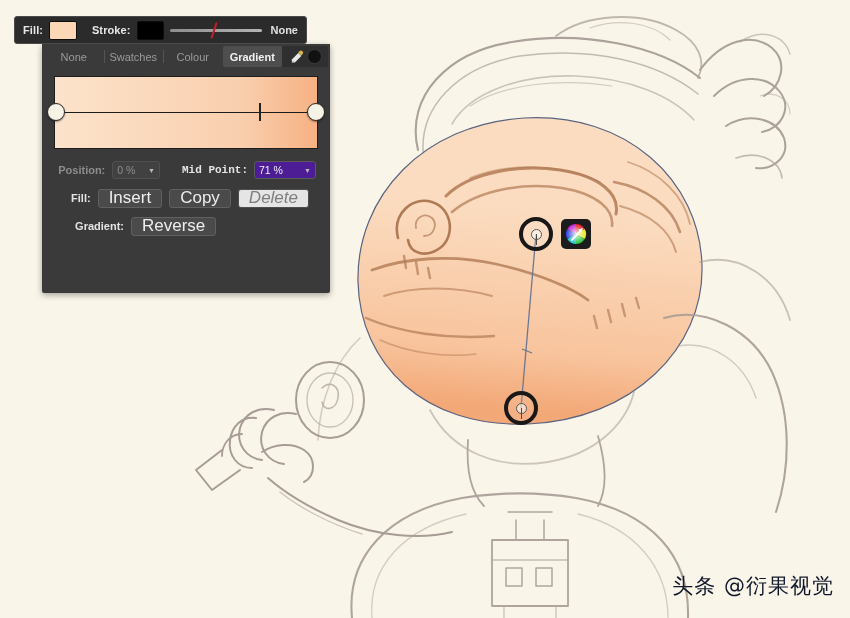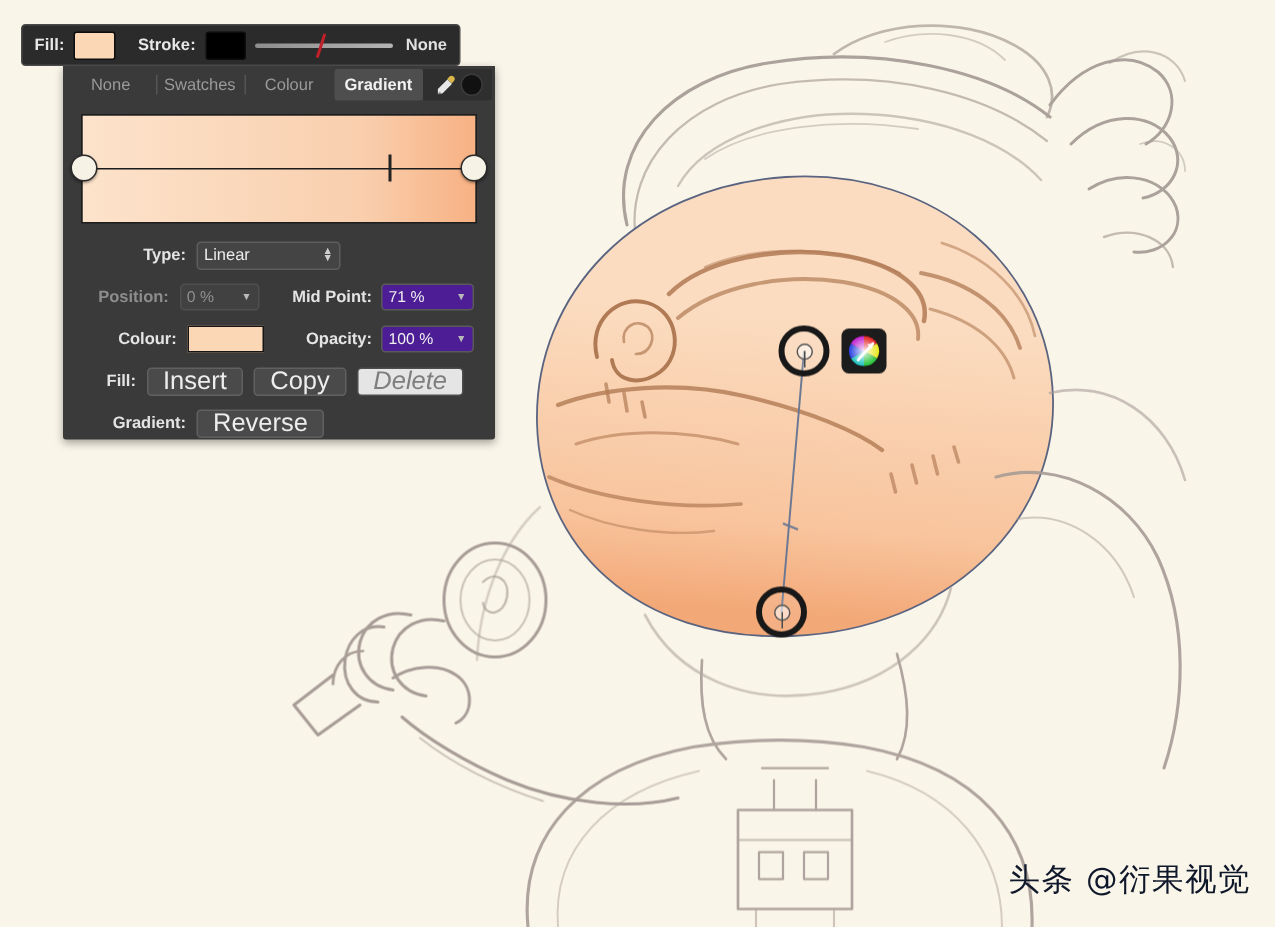--- a/index.html
+++ b/index.html
@@ -179,21 +179,21 @@
     background: #4a4a4a; border: 1px solid #606060;
     border-radius: 3px;
     height: 19px; padding: 0 10px;
     display: flex; align-items: center;
     color: #ededed; font-size: 17px;
     margin-right: 7px;
   }
   .mini-btn.dim { color: #7e7e7e; border-color: #4d4d4d; background: #e5e5e5; font-style: italic; }
 
   .right-group { display: flex; align-items: center; margin-left: 22px; }
-  .right-group .ctl-label { margin-right: 6px; }
+  .right-group .ctl-label { margin-right: 6px; font-family: Liberation Mono, monospace; }
 
   
   .canvas-handle {
     position: absolute;
     width: 34px; height: 34px; border-radius: 50%;
     border: 4px solid #181818;
     background: rgba(255,255,255,.10);
     z-index: 20;
   }
   .canvas-handle .inner {
@@ -411,57 +411,36 @@
     <div id="gradient-strip-wrap">
       <div id="gradient-strip" style="background:linear-gradient(to right,#fce3cb 0%,#f9cfae 71%,#f7b183 100%)"></div>
       <div id="stop-line"></div>
       <div id="midpoint-tick"></div>
       <div class="stop-handle" id="stop-start"></div>
       <div class="stop-handle" id="stop-end"></div>
     </div>
 
     <div id="panel-controls">
 
-      <div class="row">
-        <span class="ctl-label w-left">Type:</span>
-        <span class="select-box" id="type-select">
-          <span>Linear</span>
-          <span class="stepper">
-            <span>▲</span>
-              <span>▼</span>
-          </span>
-        </span>
-      </div>
 
       <div class="row">
         <span class="ctl-label w-left dim">Position:</span>
         <span class="num-field dim">
           <span>0 %</span>
           <span class="caret">▼</span>
         </span>
         <span class="right-group">
           <span class="ctl-label">Mid Point:</span>
           <span class="num-field">
             <span>71 %</span>
             <span class="caret">▼</span>
           </span>
         </span>
       </div>
 
-      <div class="row">
-        <span class="ctl-label w-left">Colour:</span>
-        <span class="colour-swatch"></span>
-        <span class="right-group" style="margin-left:28px">
-          <span class="ctl-label">Opacity:</span>
-          <span class="num-field">
-            <span>100 %</span>
-            <span class="caret">▼</span>
-          </span>
-        </span>
-      </div>
 
       <div class="row">
         <span class="ctl-label w-left">Fill:</span>
         <span class="mini-btn">Insert</span>
         <span class="mini-btn">Copy</span>
         <span class="mini-btn dim">Delete</span>
       </div>
 
       <div class="row">
         <span class="ctl-label w-left">Gradient:</span>

